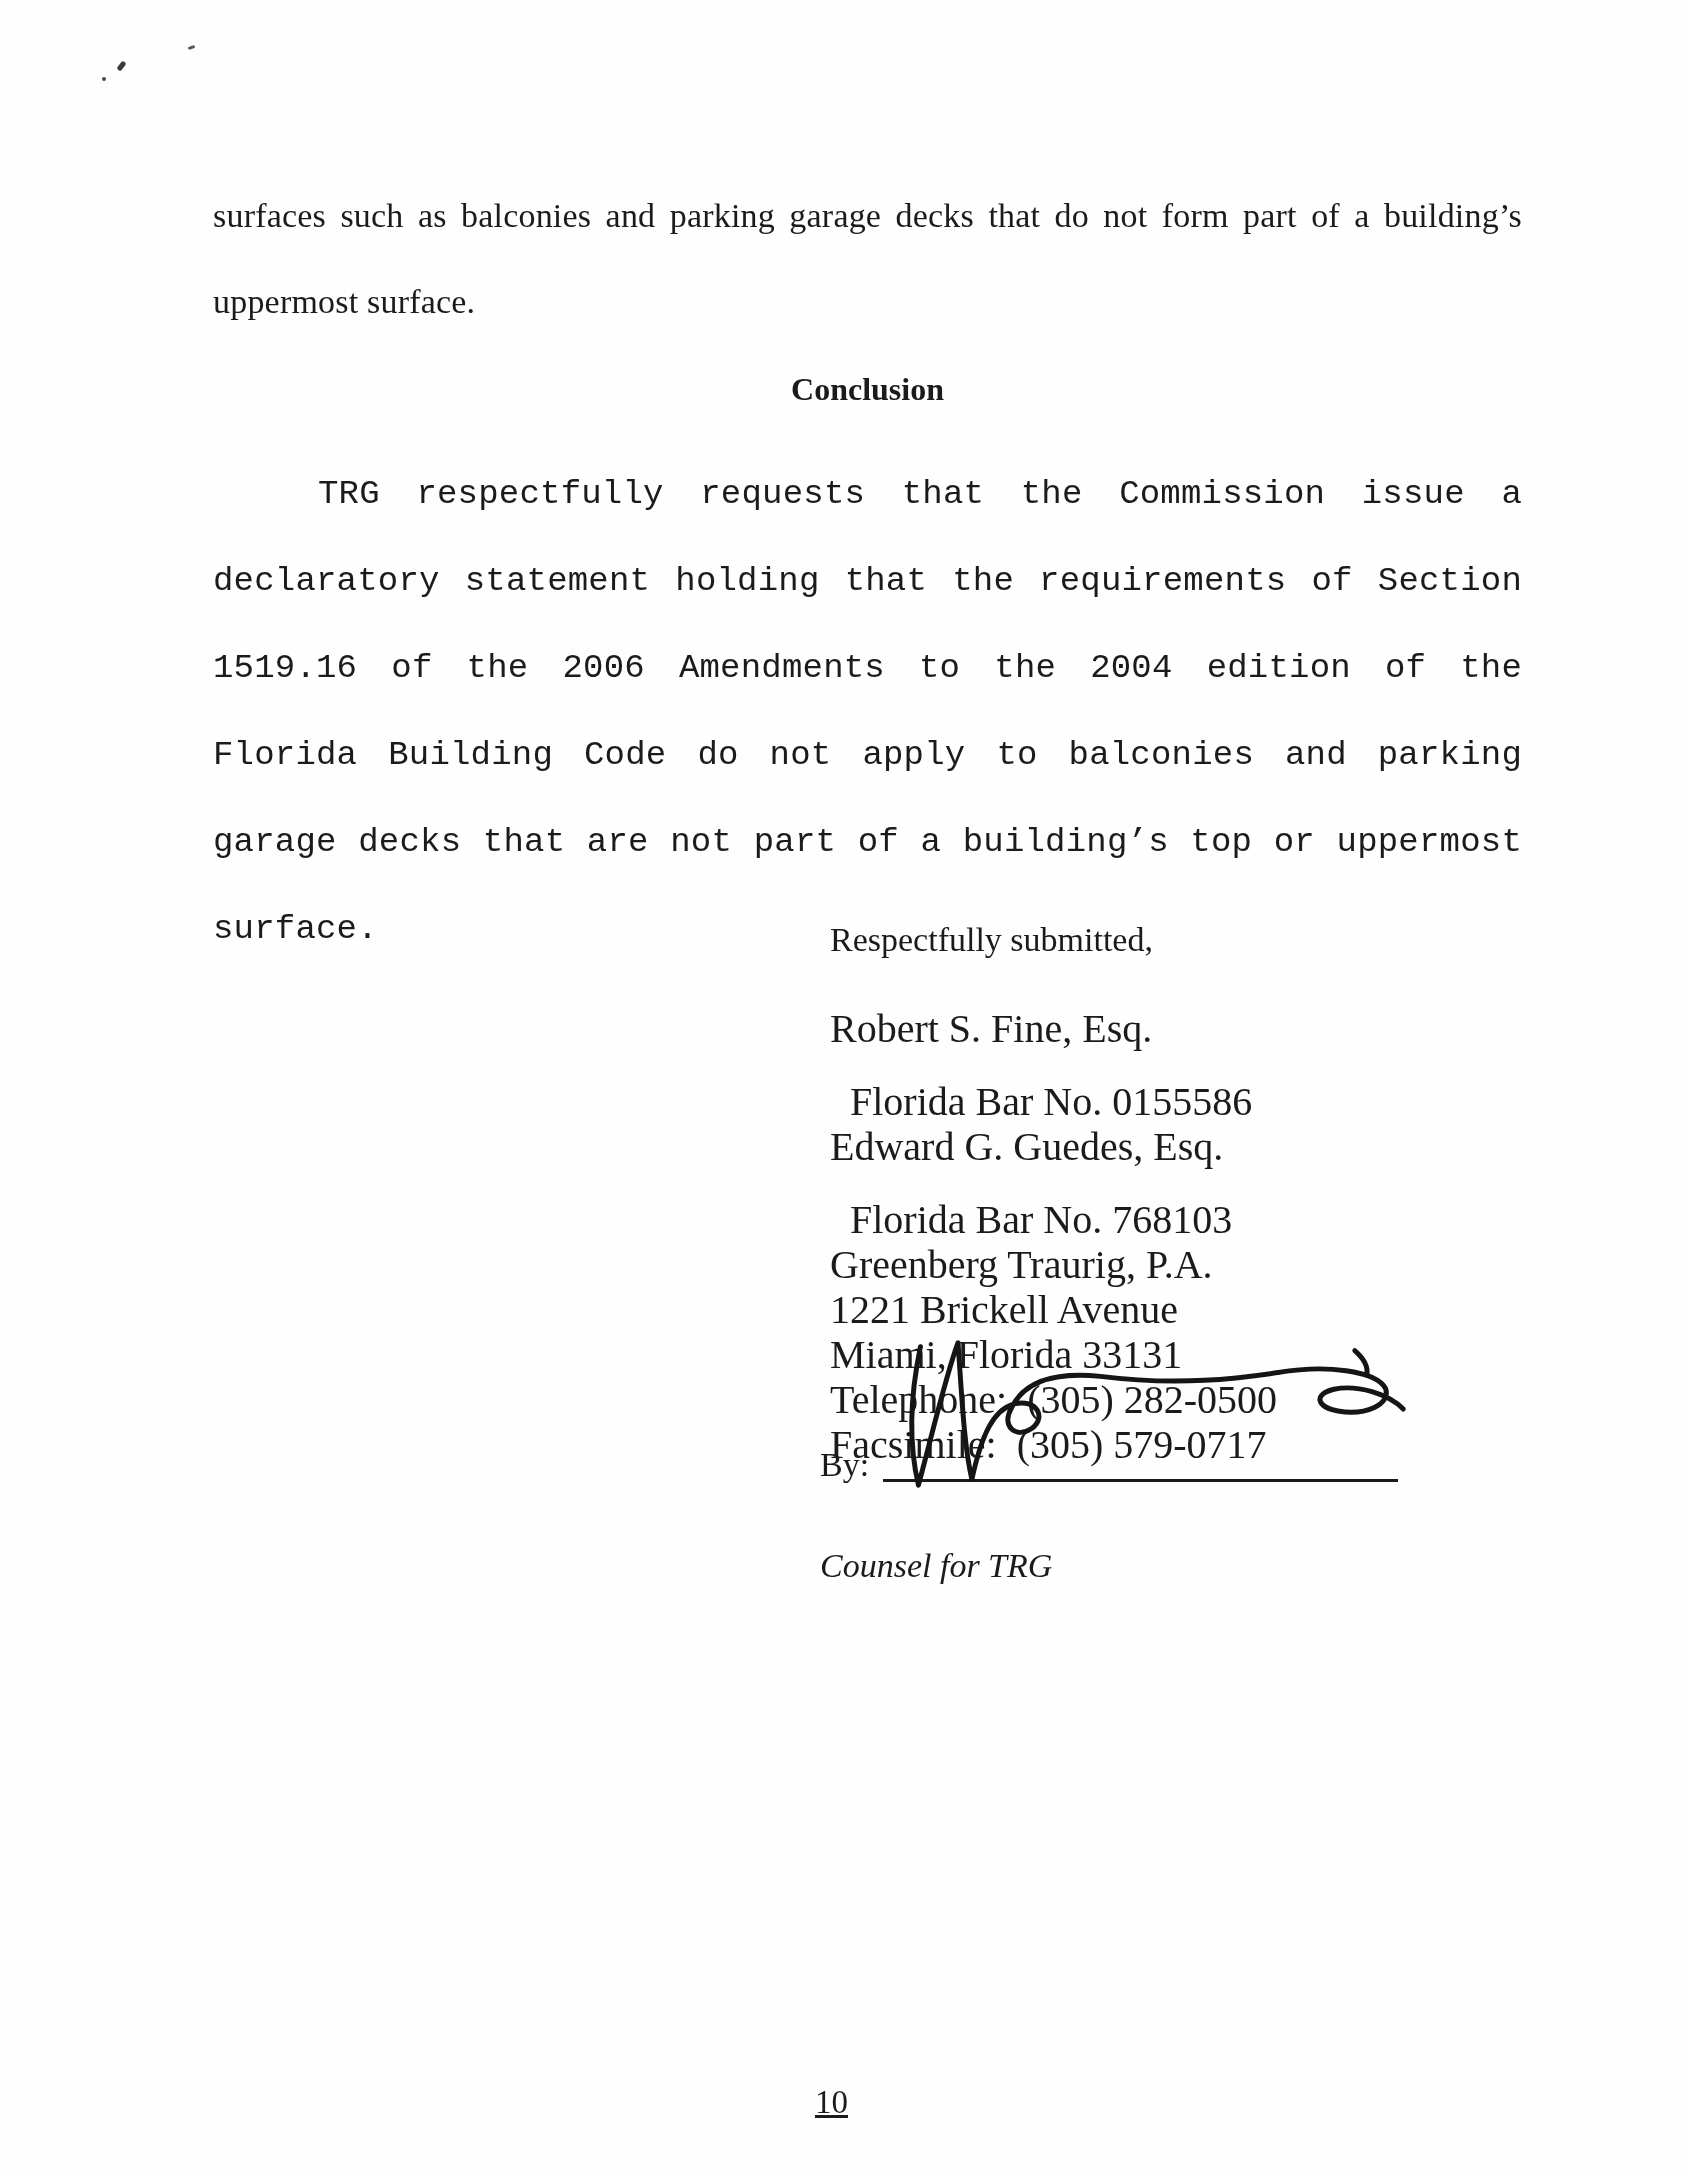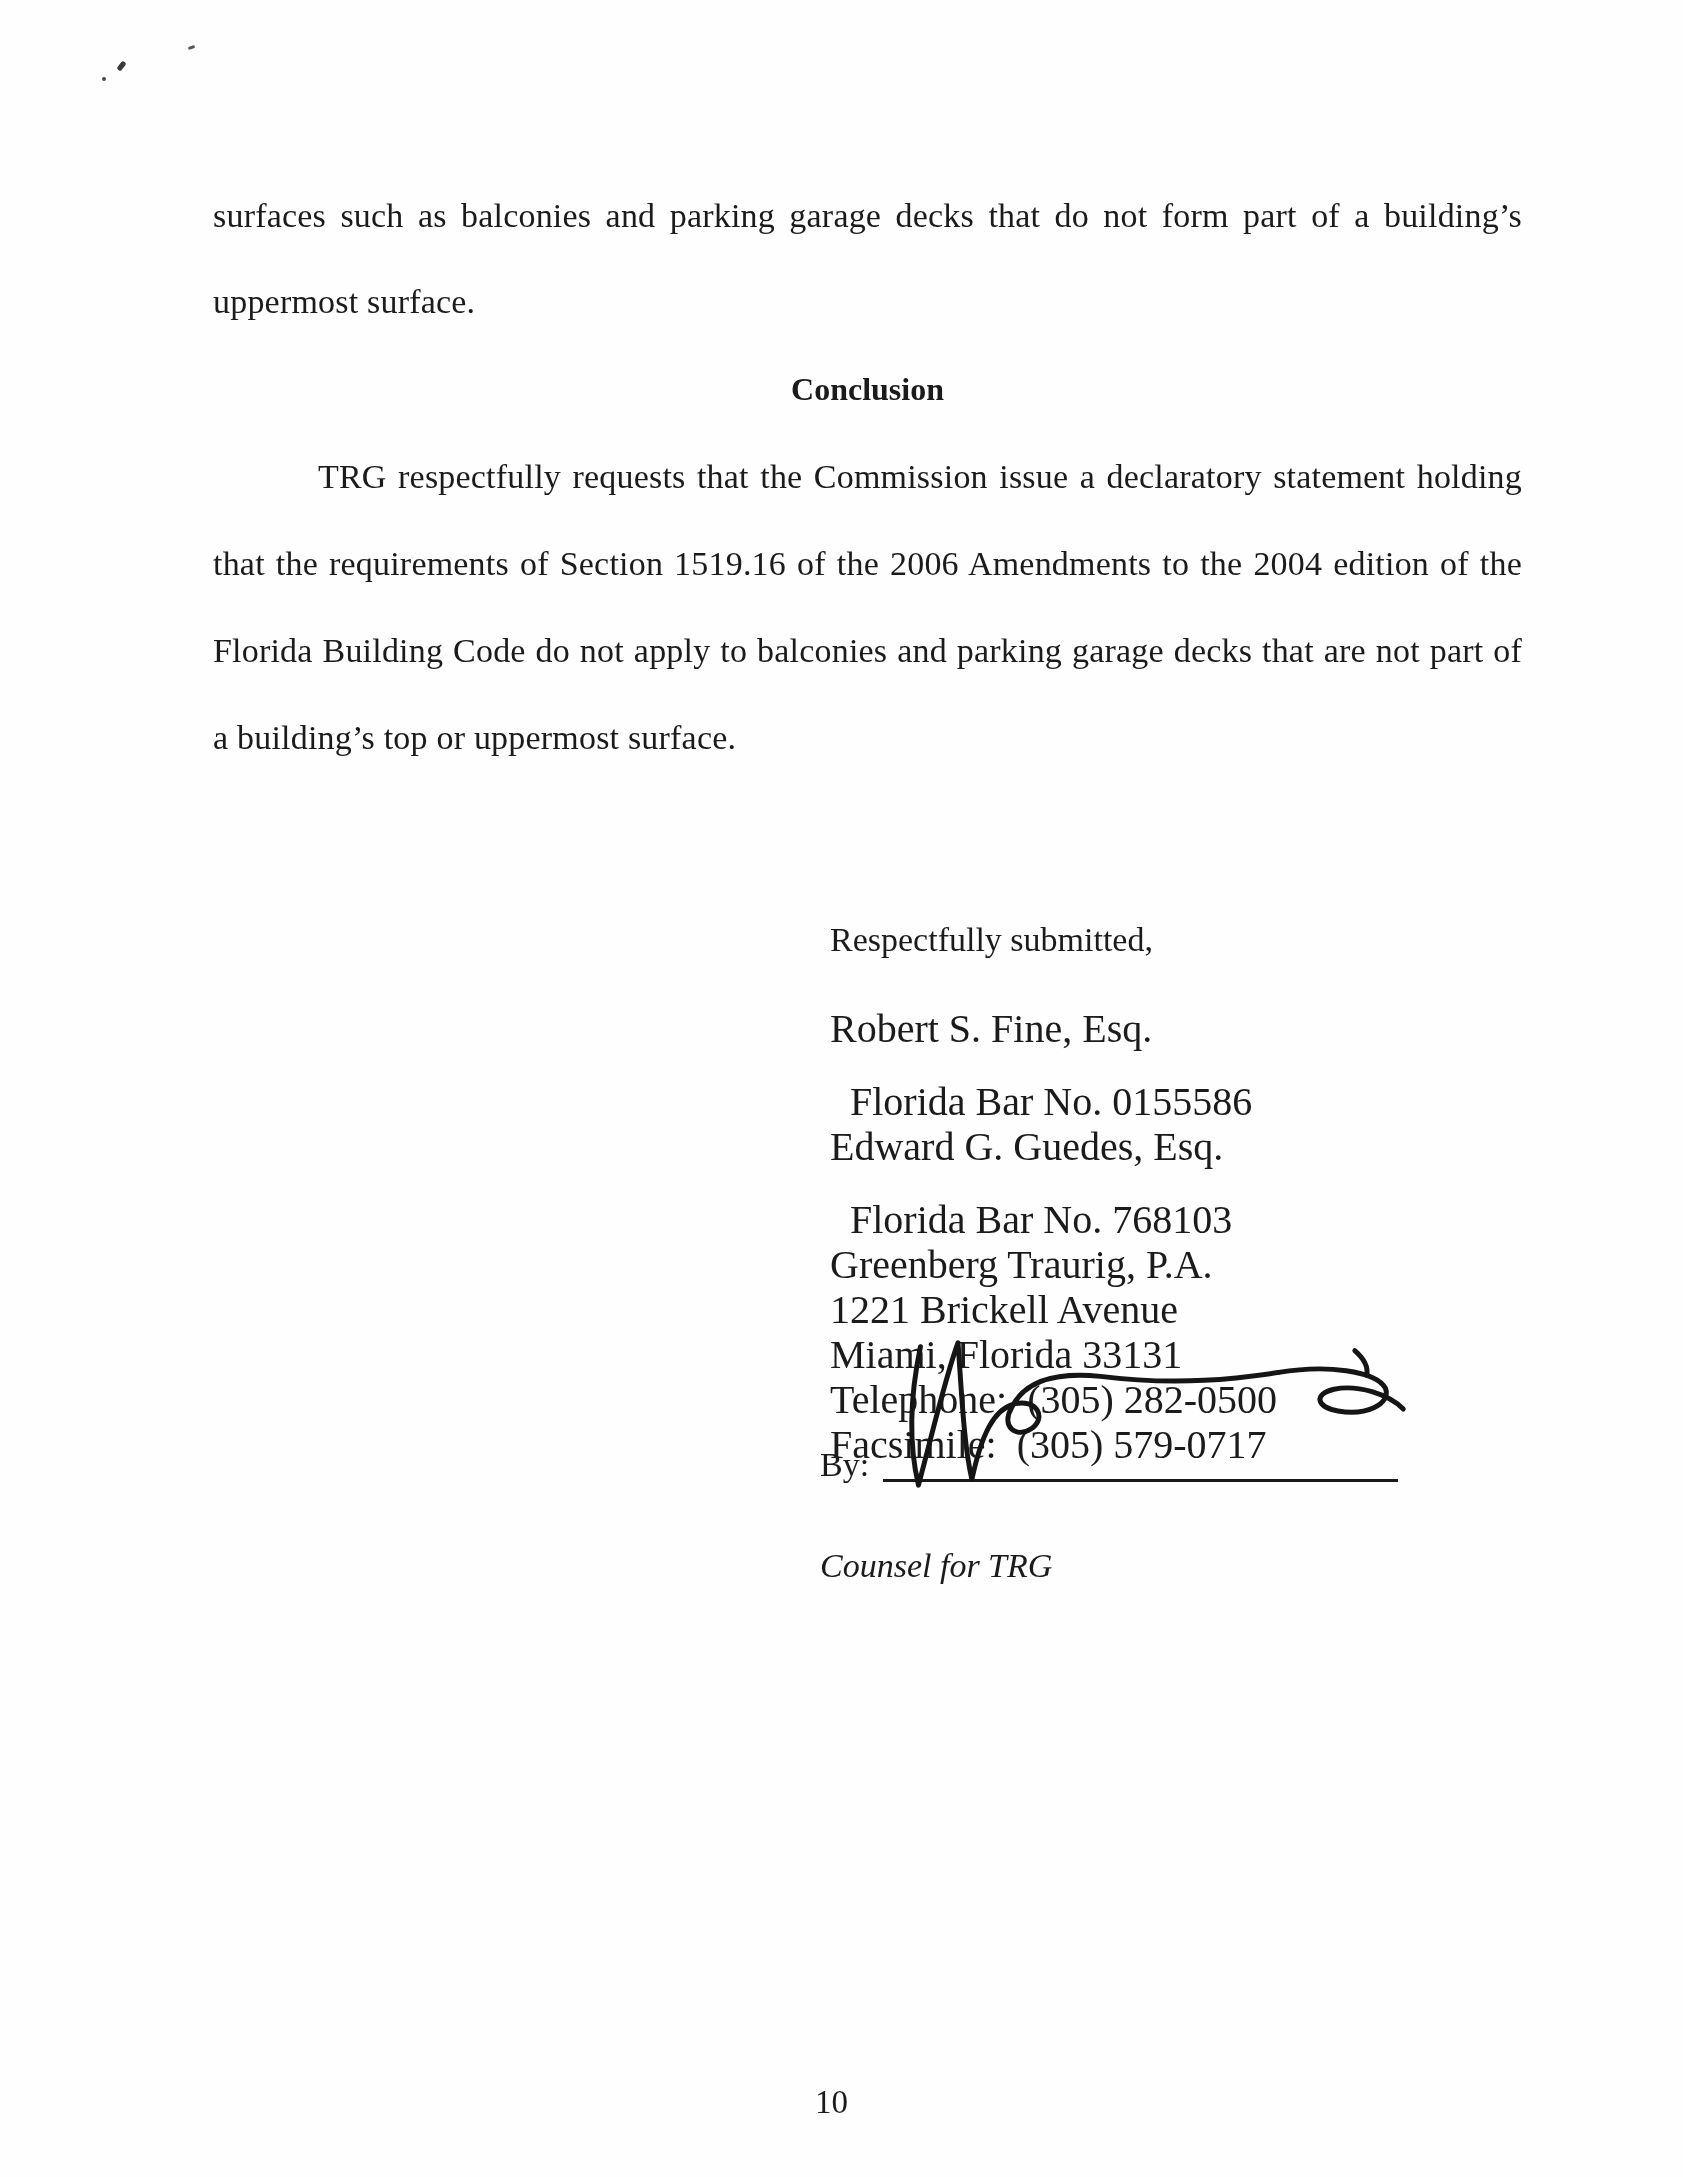--- a/index.html
+++ b/index.html
@@ -23,21 +23,21 @@
 
   .para {
     position: absolute;
     left: 213px;
     width: 1309px;
     font-size: 34px;
     text-align: justify;
     letter-spacing: 0.2px;
   }
   .para1 { top: 173px; line-height: 86px; }
-  .para2 { top: 433px; line-height: 87px; text-indent: 105px; }
+  .para2 { top: 451px; line-height: 87px; text-indent: 105px; font-family: Liberation Mono, monospace; }
 
   .heading {
     position: absolute;
     left: 213px;
     top: 364px;
     width: 1309px;
     text-align: center;
     font-size: 32px;
     font-weight: bold;
     line-height: 50px;
@@ -102,20 +102,21 @@
     line-height: 48px;
   }
 
   .page-number {
     position: absolute;
     left: 0;
     top: 2084px;
     width: 1663px;
     text-align: center;
     font-size: 33px;
+    text-decoration: underline;
   }
 </style>
 </head>
 <body>
 
 <div class="page">
 
   <div class="speck s1"></div>
   <div class="speck s2"></div>
   <div class="speck s3"></div>

